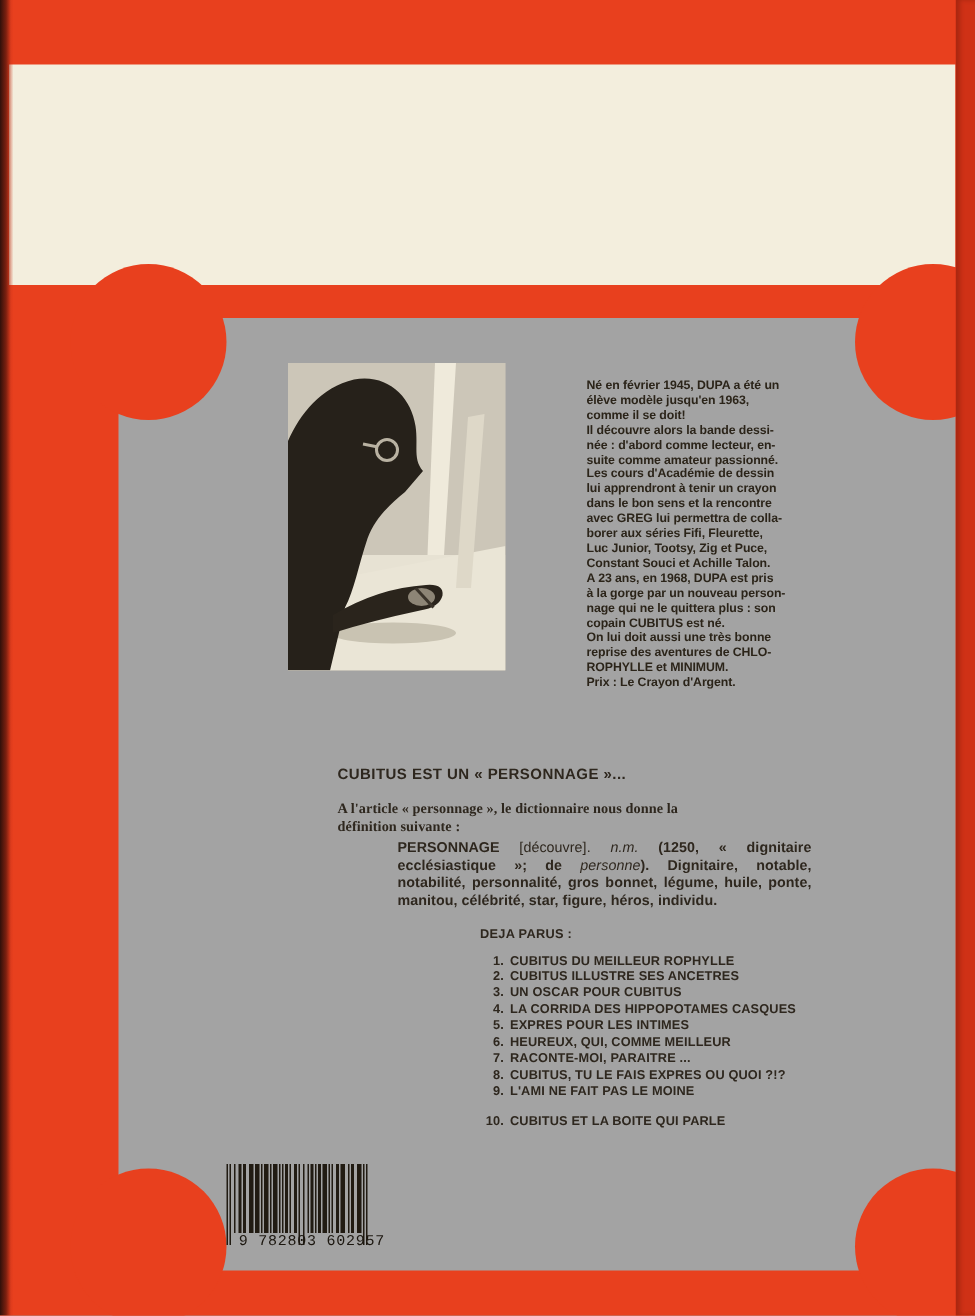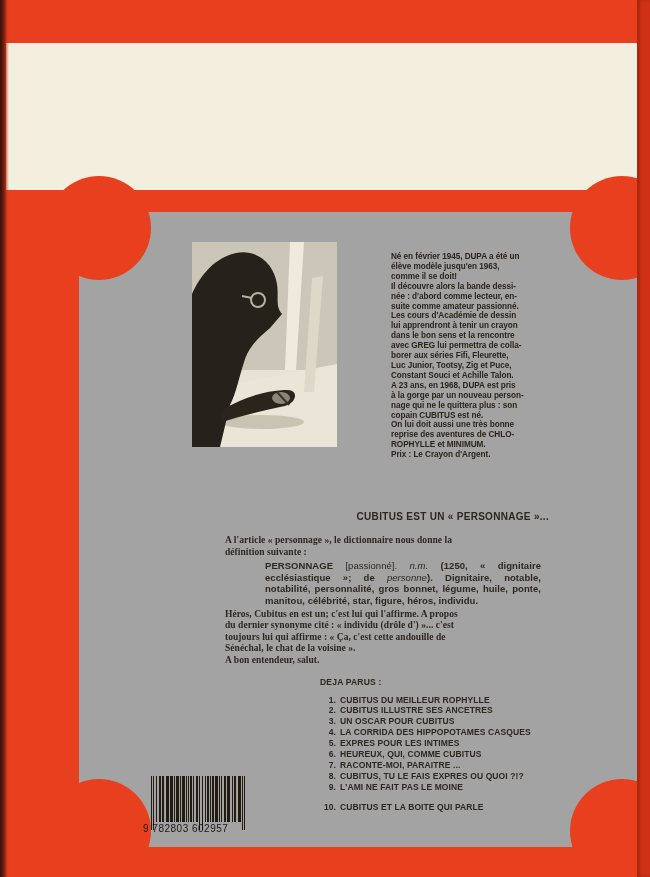--- a/index.html
+++ b/index.html
@@ -38,21 +38,21 @@
     position:absolute;left:113px;top:30px;width:145px;height:205px;
     overflow:hidden;background:#ccc6b8;
   }
   .bio{
     position:absolute;left:312px;top:40px;width:153px;
     font-size:8.2px;font-weight:bold;line-height:9.9px;
     white-space:pre-line;letter-spacing:-.05px;text-align:left;color:#2b2419;
   }
 
   .text-column{position:absolute;left:146px;top:299px;width:324px;}
-  .headline{font-weight:bold;font-size:10px;letter-spacing:.3px;text-align:right;}
+  .headline{font-weight:bold;font-size:10px;letter-spacing:.3px;}
   .intro,.after{
     margin:0;font-weight:bold;font-size:9.5px;line-height:11.6px;
     white-space:pre-line;letter-spacing:.05px;font-family:Liberation Serif, serif;
   }
   .intro{margin-top:13px;}
   .definition{
     margin:2px 0 0 40px;width:276px;
     font-weight:bold;font-size:9.5px;line-height:11.6px;
     text-align:justify;letter-spacing:.05px;
   }
@@ -63,22 +63,22 @@
   .book-list{margin:8px 0 0 95px;}
   .book-list.upcoming{margin-top:9px;}
   .book-row{display:flex;font-weight:bold;font-size:8.5px;line-height:10.9px;letter-spacing:.1px;}
   .book-row .num{width:16px;text-align:right;margin-right:4px;flex:none;}
 
   .barcode{position:absolute;left:64px;top:564px;width:130px;}
   .bars{display:flex;align-items:flex-start;height:54px;padding-left:8px;}
   .bars i{display:block;background:#211b12;height:46px;flex:none;}
   .bars i.tall{height:54px;}
   .barcode-digits{
-    margin-top:-7px;color:#1c1710;
-    font-family:Liberation Sans, sans-serif;font-size:10px;letter-spacing:.5px;
+    margin-top:-7px;text-align:center;color:#1c1710;
+    font-family:Liberation Mono, monospace;font-size:10px;letter-spacing:.5px;
   }
 </style>
 </head>
 <body>
 
 <div class="cover">
   <div class="top-band"></div>
 
   <div class="panel">
     <div class="corner tl"></div>
@@ -124,27 +124,22 @@
 reprise des aventures de CHLO-
 ROPHYLLE et MINIMUM.
 Prix : Le Crayon d'Argent.</div>
 
     <div class="text-column">
       <div class="headline">CUBITUS EST UN « PERSONNAGE »...</div>
 
       <p class="intro">A l'article « personnage », le dictionnaire nous donne la
 définition suivante :</p>
 
-      <p class="definition"><span>PERSONNAGE </span><span class="phon">[passionné]. </span><span class="it">n.m.</span><span> (1250, « dignitaire ecclésiastique »; de </span><span class="it">personne</span><span>). Dignitaire, notable, notabilité, personnalité, gros bonnet, légume, huile, ponte, manitou, célébrité, star, figure, héros, individu.</span></p>
-
-      <p class="after">Héros, Cubitus en est un; c'est lui qui l'affirme. A propos
-du dernier synonyme cité : « individu (drôle d') »... c'est
-toujours lui qui affirme : « Ça, c'est cette andouille de
-Sénéchal, le chat de la voisine ».
-A bon entendeur, salut.</p>
+      <p class="definition"><span>PERSONNAGE </span><span class="phon">[découvre]. </span><span class="it">n.m.</span><span> (1250, « dignitaire ecclésiastique »; de </span><span class="it">personne</span><span>). Dignitaire, notable, notabilité, personnalité, gros bonnet, légume, huile, ponte, manitou, célébrité, star, figure, héros, individu.</span></p>
+
 
       <div class="list-label">DEJA PARUS :</div>
 
       <div class="book-list">
           <div class="book-row">
           <span class="num">1.</span>
           <span class="title">CUBITUS DU MEILLEUR ROPHYLLE</span>
         </div>
           <div class="book-row">
           <span class="num">2.</span>
@@ -157,21 +152,21 @@
           <div class="book-row">
           <span class="num">4.</span>
           <span class="title">LA CORRIDA DES HIPPOPOTAMES CASQUES</span>
         </div>
           <div class="book-row">
           <span class="num">5.</span>
           <span class="title">EXPRES POUR LES INTIMES</span>
         </div>
           <div class="book-row">
           <span class="num">6.</span>
-          <span class="title">HEUREUX, QUI, COMME CUBITUS</span>
+          <span class="title">HEUREUX, QUI, COMME MEILLEUR</span>
         </div>
           <div class="book-row">
           <span class="num">7.</span>
           <span class="title">RACONTE-MOI, PARAITRE ...</span>
         </div>
           <div class="book-row">
           <span class="num">8.</span>
           <span class="title">CUBITUS, TU LE FAIS EXPRES OU QUOI ?!?</span>
         </div>
           <div class="book-row">

